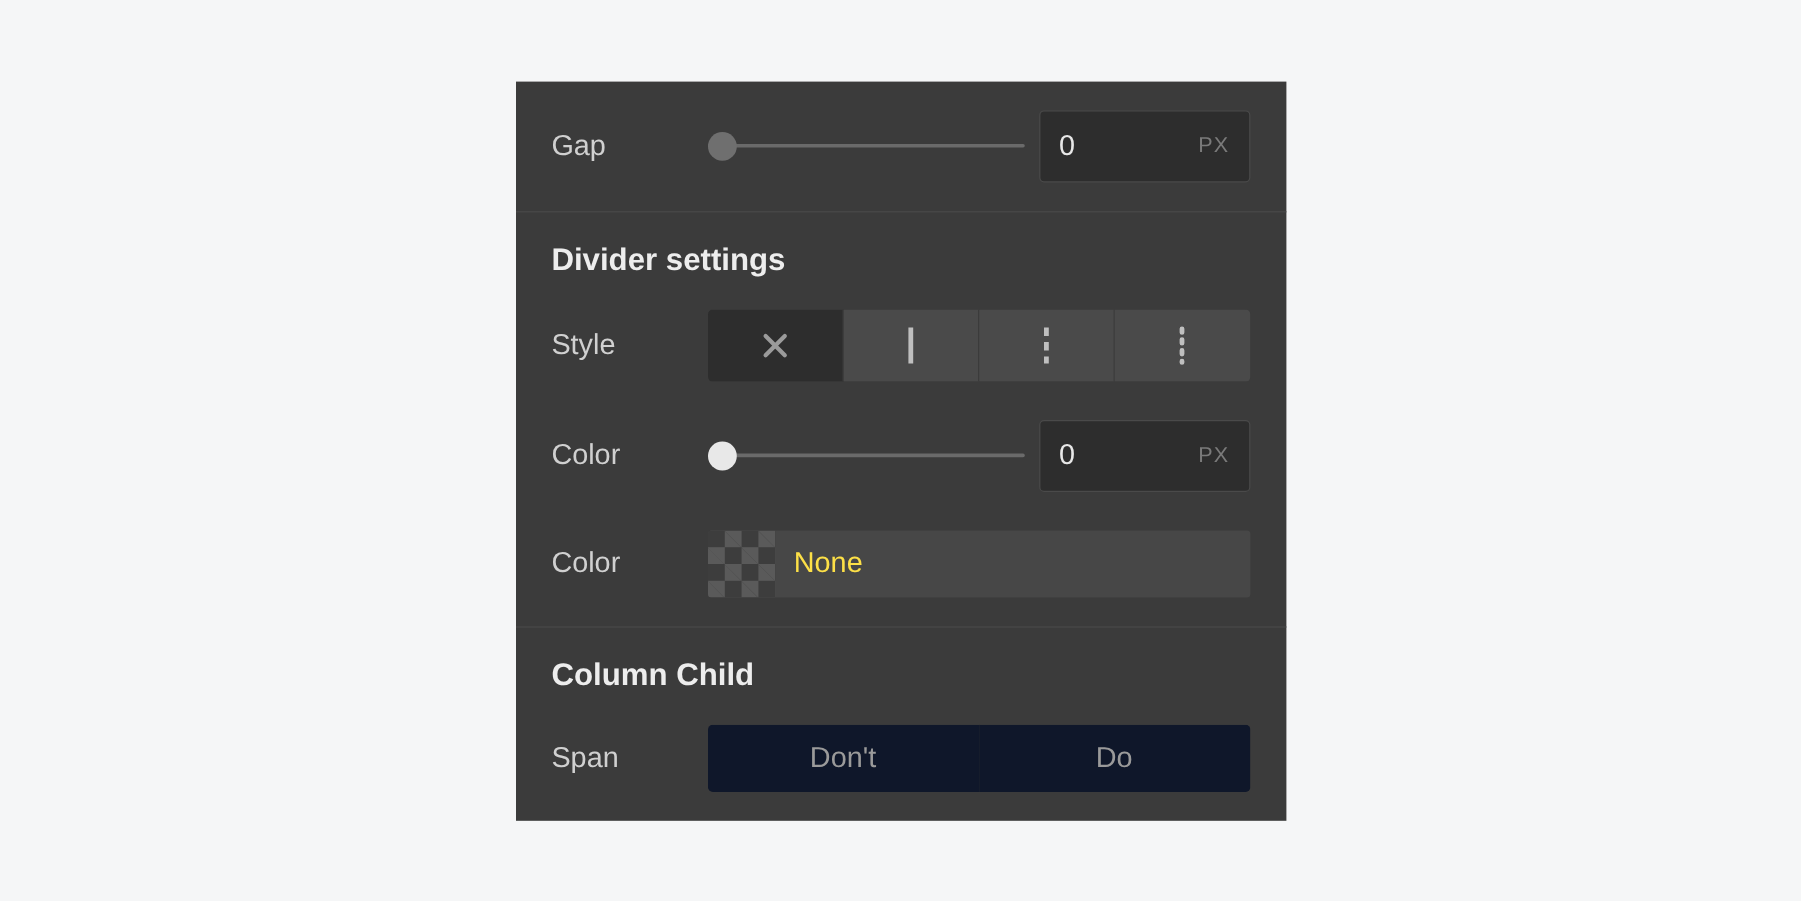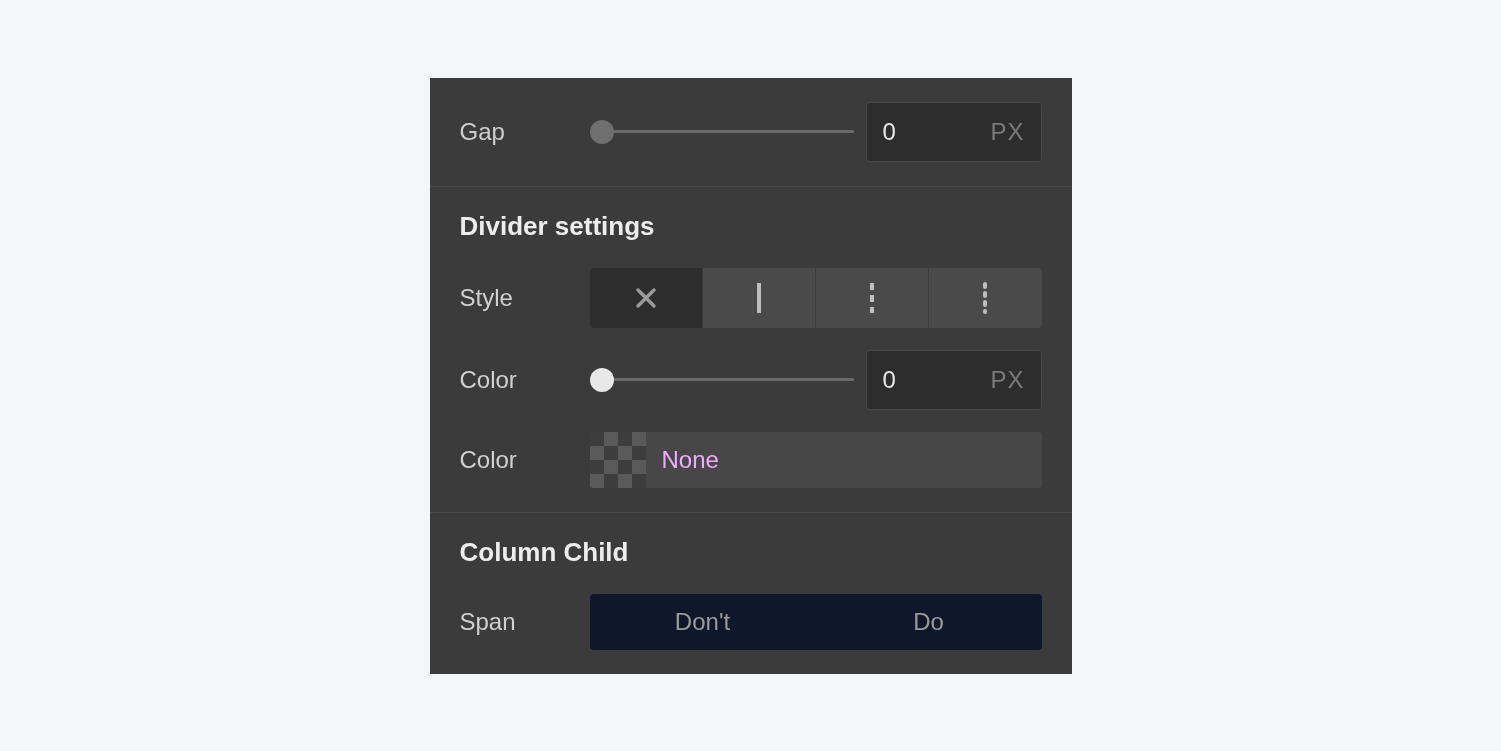--- a/index.html
+++ b/index.html
@@ -25,21 +25,21 @@
   .section:first-child { border-top: none; }
   .section-title {
     color: #ededed;
     font-weight: 700;
     font-size: 26px;
     margin-bottom: 26px;
   }
   .row {
     display: flex;
     align-items: center;
-    margin-bottom: 22px;
+    margin-bottom: 32px;
   }
   .row:last-child { margin-bottom: 0; }
   .label {
     width: 130px;
     flex: 0 0 130px;
     color: #d0d0d0;
     font-size: 24px;
   }
   .controls {
     flex: 1;
@@ -82,21 +82,21 @@
     align-items: center;
     justify-content: space-between;
     padding: 0 16px;
   }
   .numbox .value {
     color: #e8e8e8;
     font-size: 24px;
   }
   .numbox .unit {
     color: #7a7a7a;
-    font-size: 24px;
+    font-size: 18px;
     letter-spacing: 1px;
   }
   
   .segmented {
     display: flex;
     width: 100%;
     height: 60px;
     border-radius: 4px;
     overflow: hidden;
   }
@@ -130,21 +130,21 @@
     width: 56px; height: 56px;
     background-image:
       linear-gradient(45deg, #5a5a5a 25%, transparent 25%, transparent 75%, #5a5a5a 75%),
       linear-gradient(45deg, #5a5a5a 25%, transparent 25%, transparent 75%, #5a5a5a 75%);
     background-size: 28px 28px;
     background-position: 0 0, 14px 14px;
     background-color: #3d3d3d;
   }
   .color-label {
     padding-left: 16px;
-    color: #f0abfc;
+    color: #fde047;
     font-size: 24px;
   }
   
   .span-toggle {
     flex: 1;
     height: 56px;
     display: flex;
     border-radius: 4px;
     overflow: hidden;
   }

